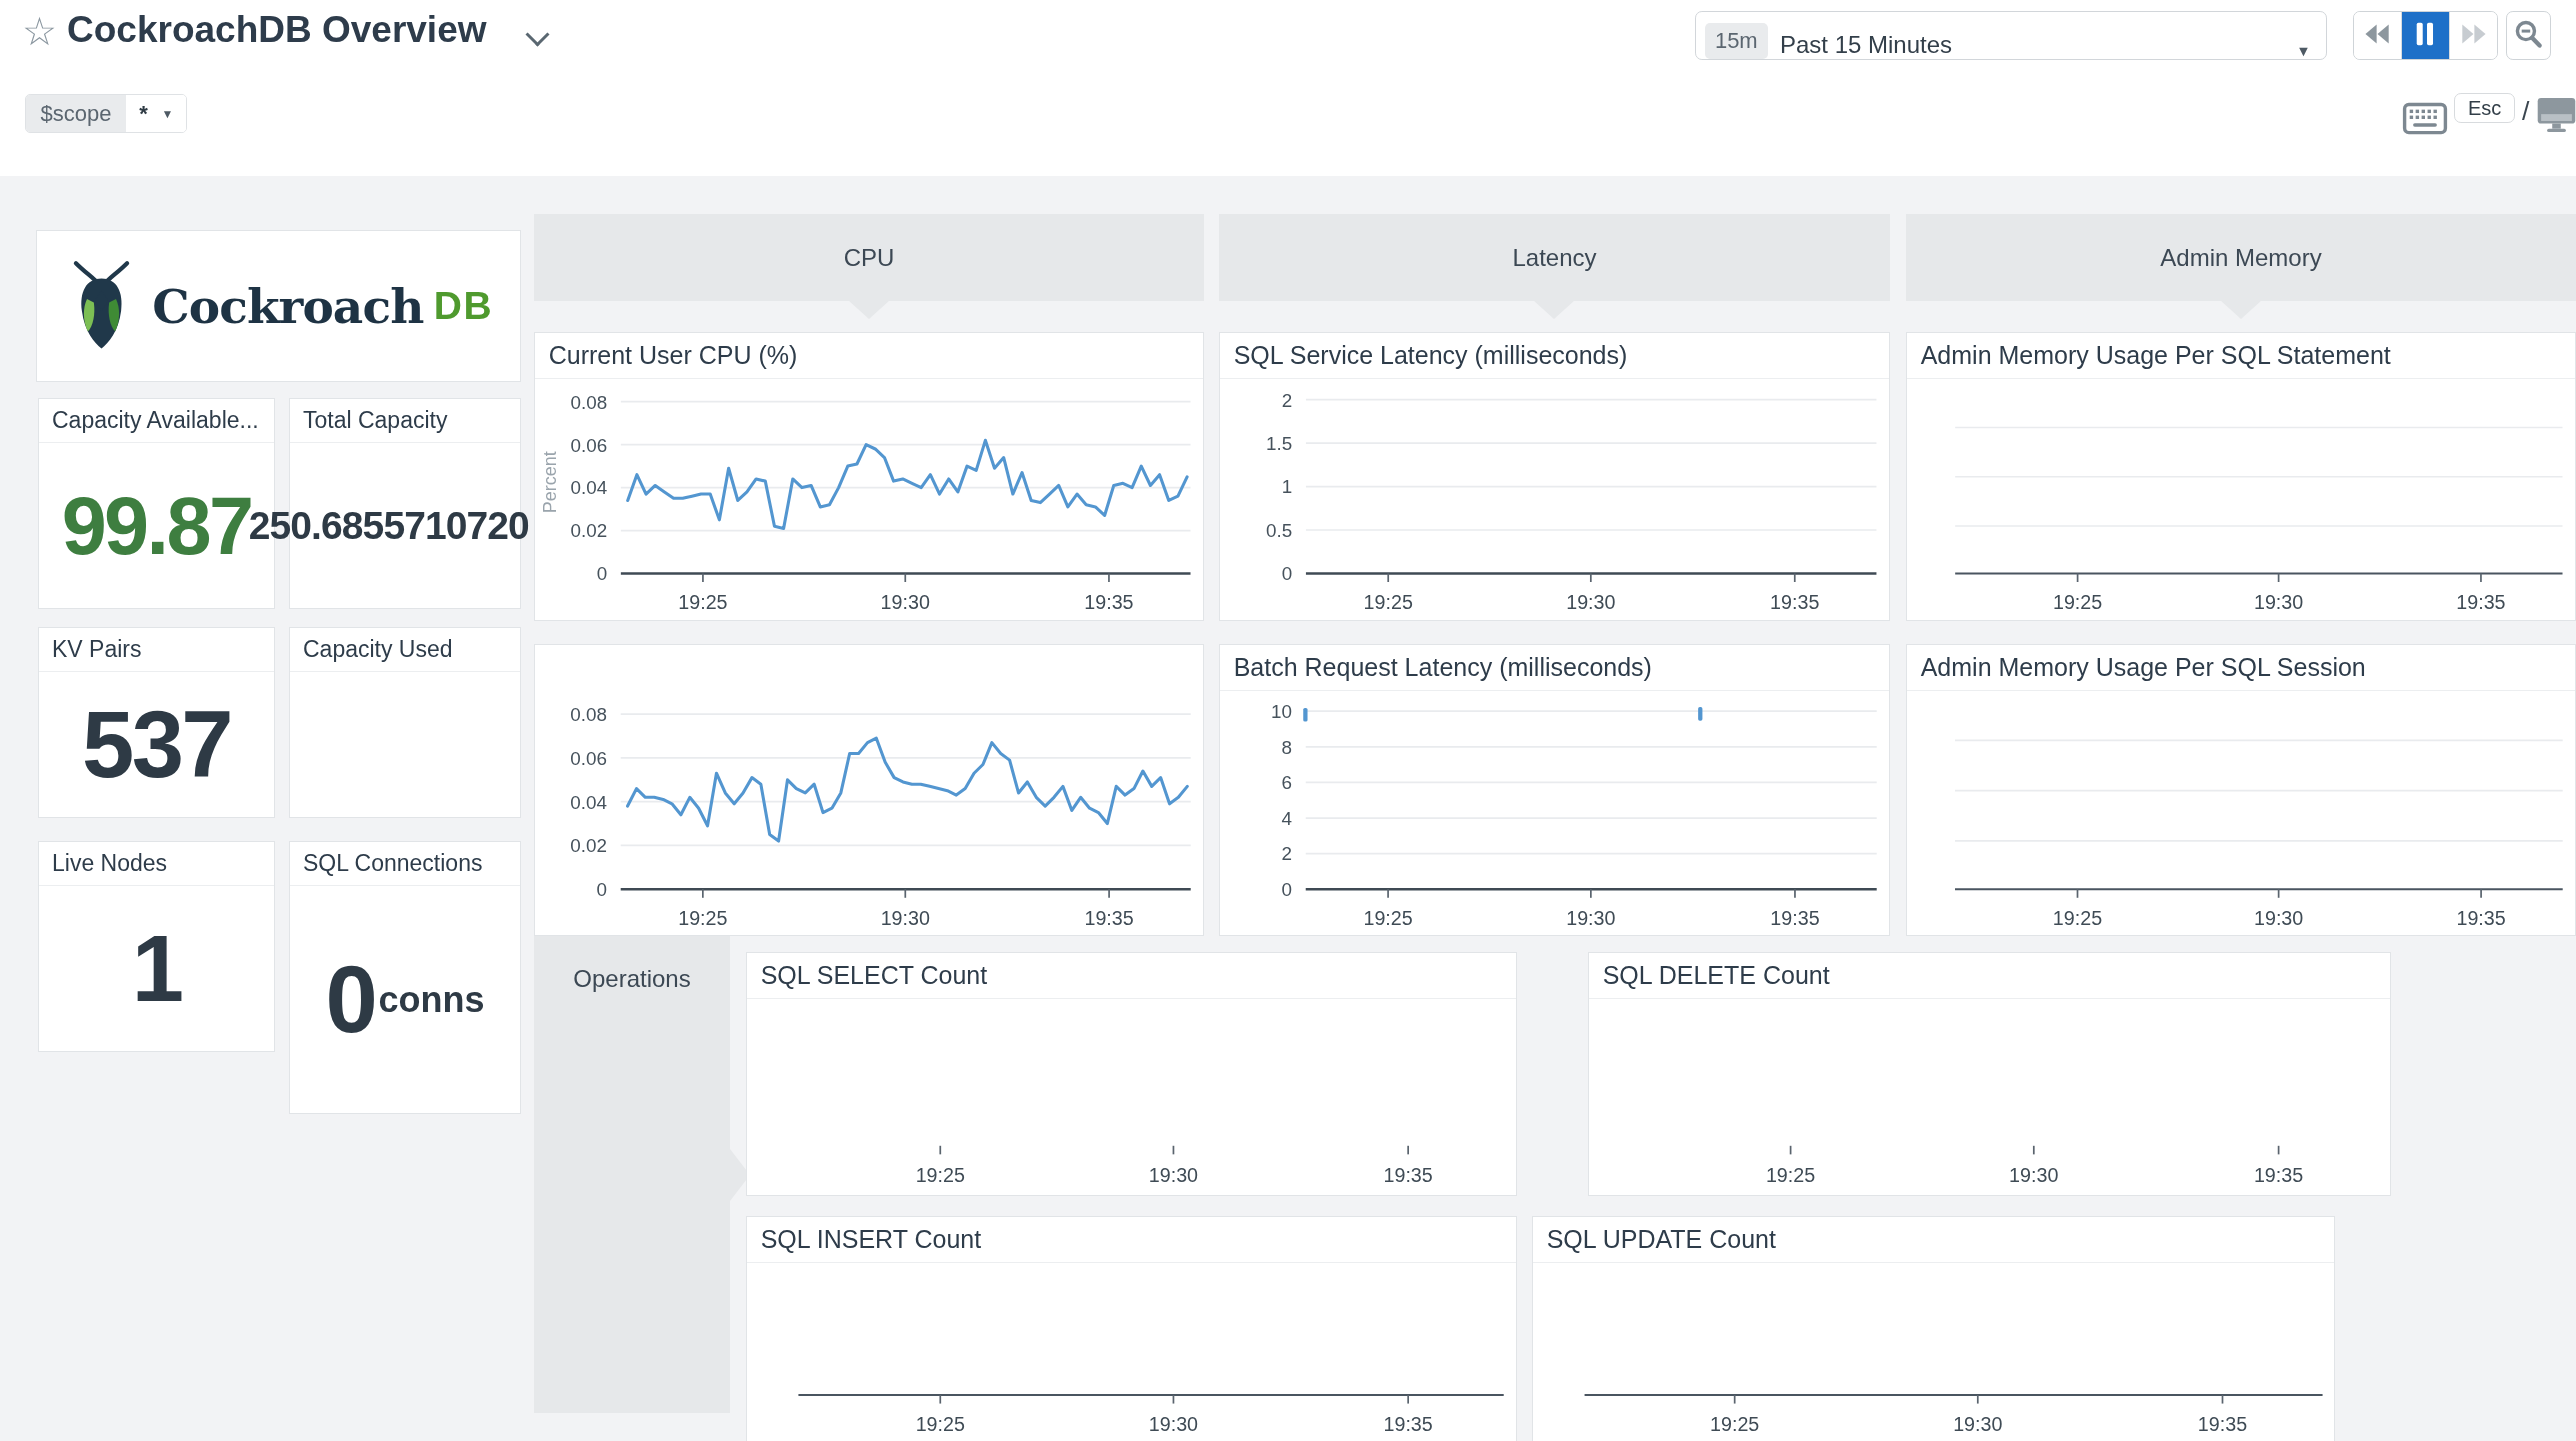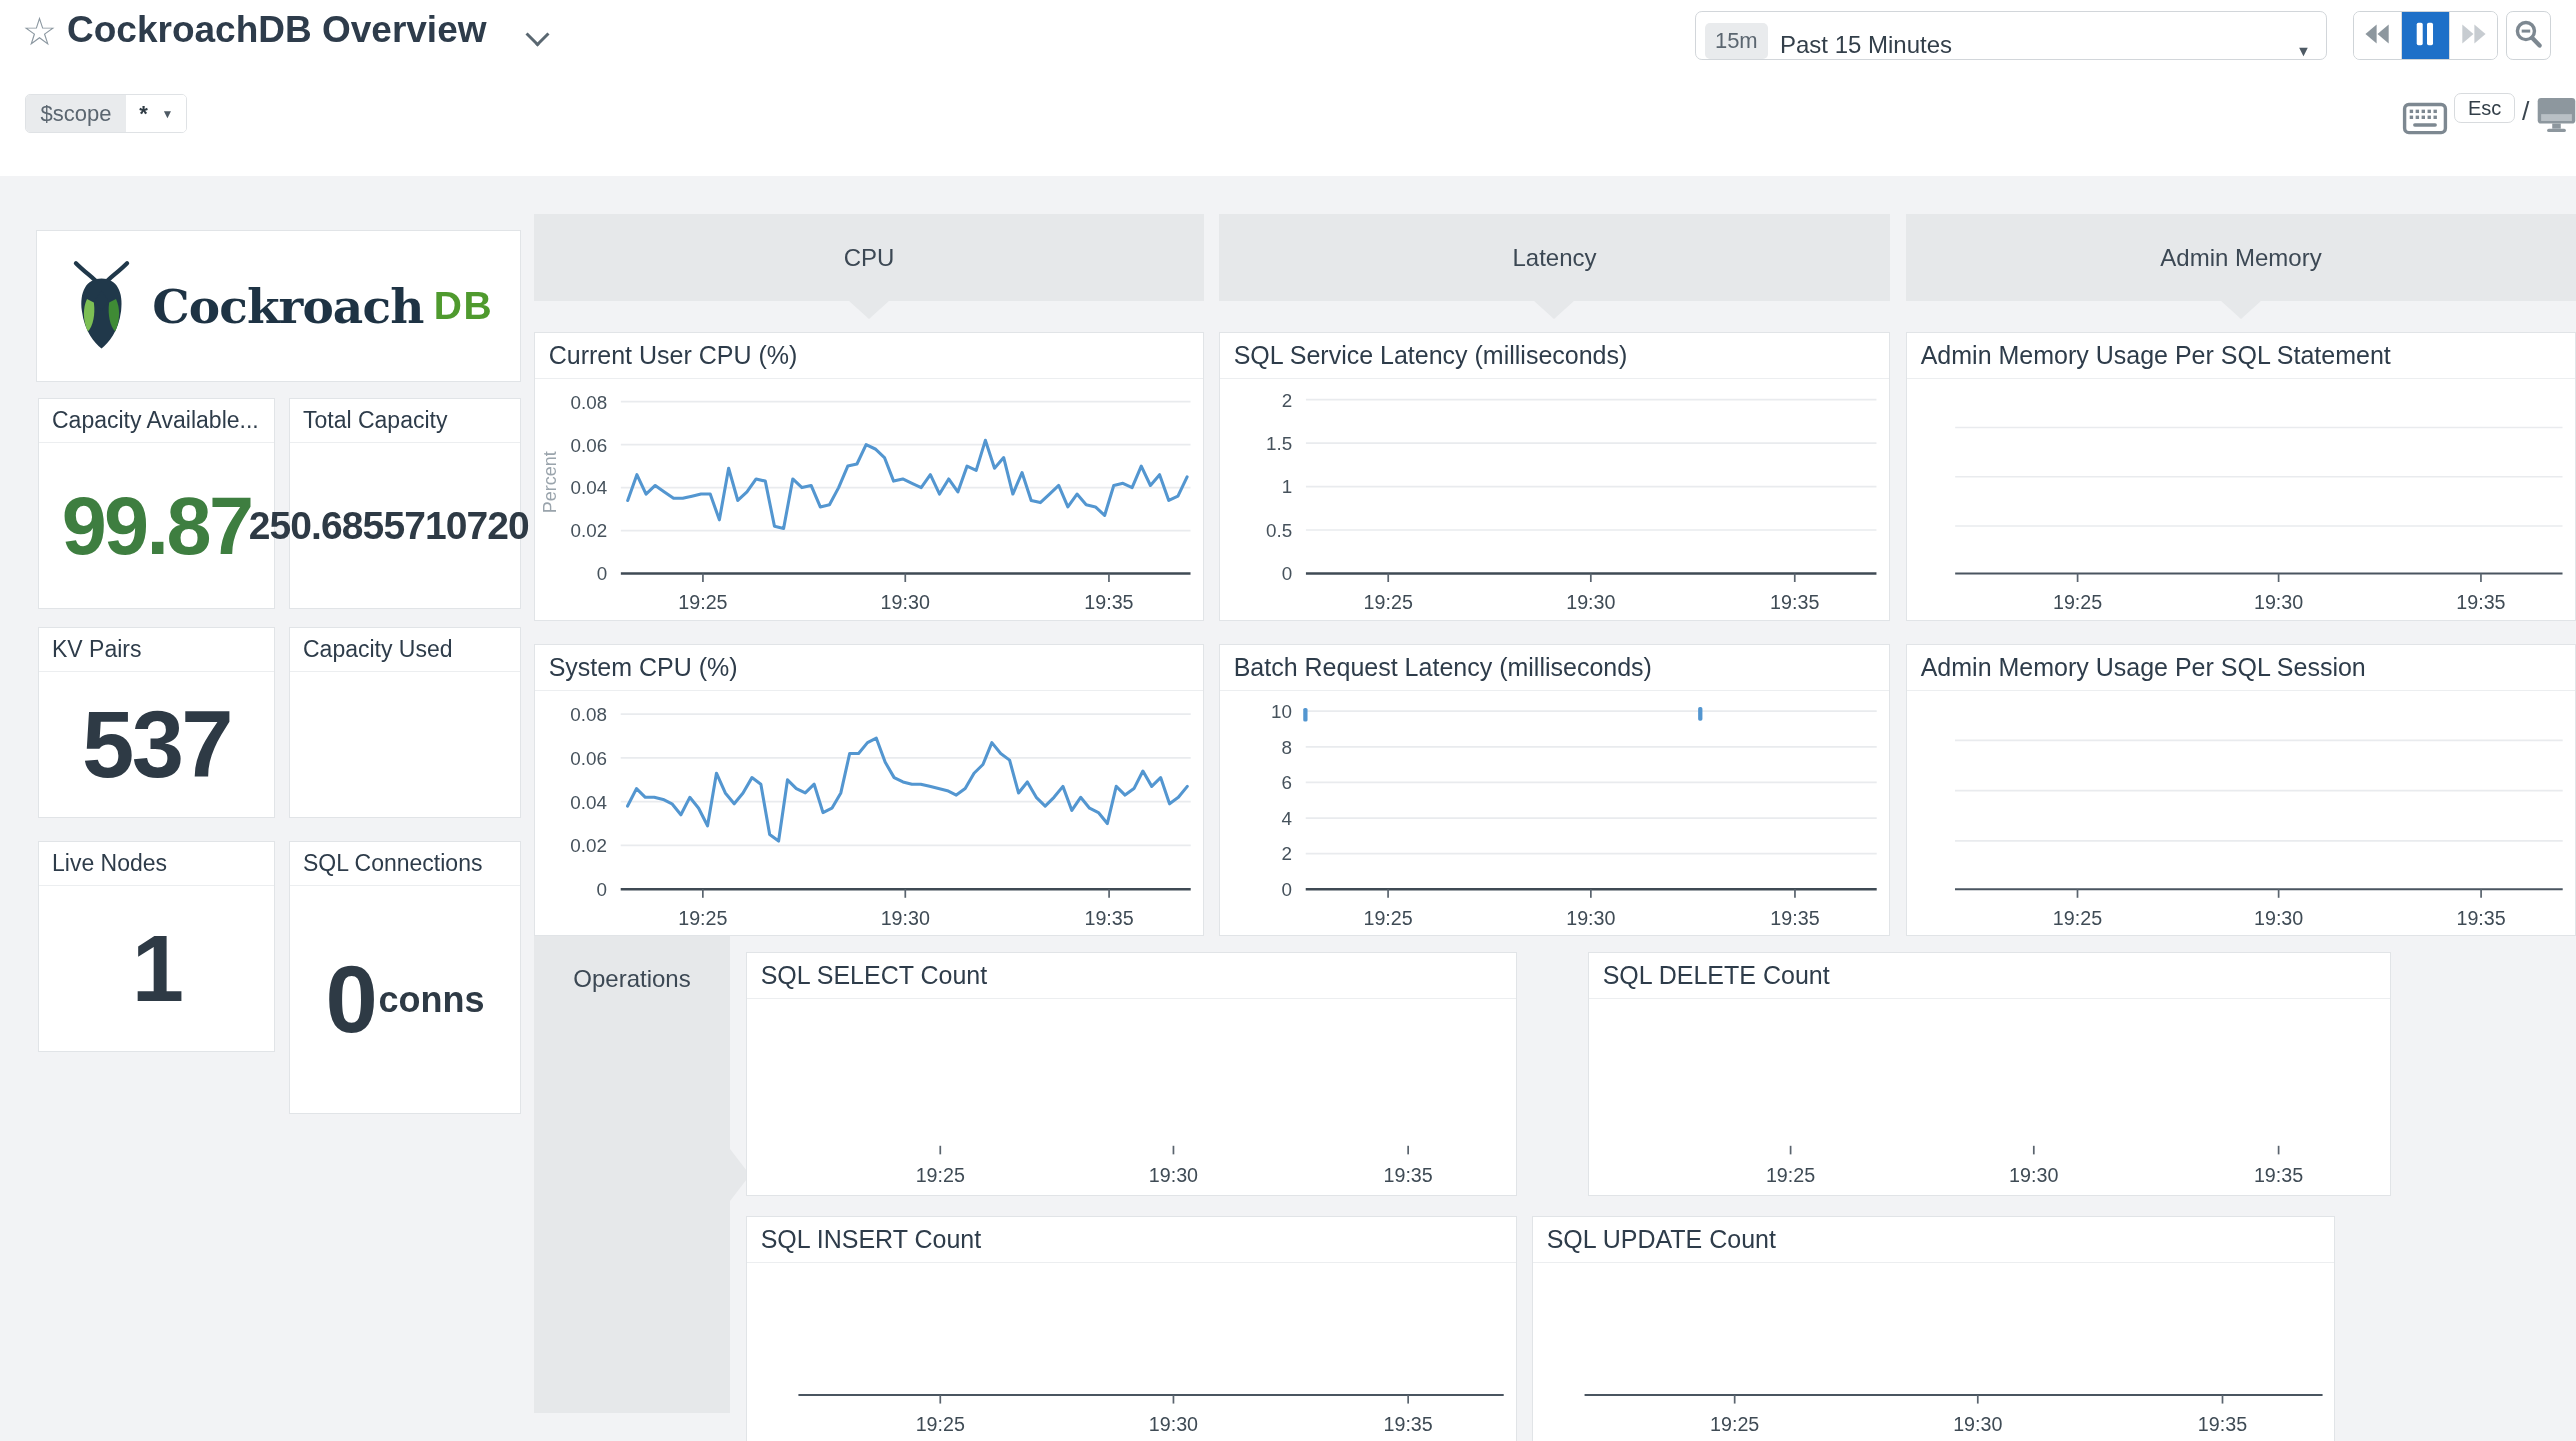--- a/index.html
+++ b/index.html
@@ -264,21 +264,20 @@
         <line x1="198.912" y1="227" x2="198.912" y2="237" stroke="#5a646e" stroke-width="2"></line>
         <text x="198.912" y="269" font-size="23" fill="#3f4b55" text-anchor="middle" font-family="&quot;Liberation Sans&quot;,sans-serif">19:25</text>
         <line x1="433.56600000000003" y1="227" x2="433.56600000000003" y2="237" stroke="#5a646e" stroke-width="2"></line>
         <text x="433.56600000000003" y="269" font-size="23" fill="#3f4b55" text-anchor="middle" font-family="&quot;Liberation Sans&quot;,sans-serif">19:30</text>
         <line x1="669.774" y1="227" x2="669.774" y2="237" stroke="#5a646e" stroke-width="2"></line>
         <text x="669.774" y="269" font-size="23" fill="#3f4b55" text-anchor="middle" font-family="&quot;Liberation Sans&quot;,sans-serif">19:35</text>
       </svg></div>
 </div>
 
 <div class="card" style="left:534px;top:628px;width:670px;height:292px;">
-  <div class="chart-title">System CPU (%)</div>
   <div class="chart-plot"><svg width="666" height="243" viewBox="0 0 777 283">
         <line x1="100" y1="231" x2="765" y2="231" stroke="#3f4a54" stroke-width="3"></line>
         <text x="84" y="239" font-size="22" fill="#46525c" text-anchor="end" font-family="&quot;Liberation Sans&quot;,sans-serif">0</text>
         <line x1="100" y1="179.94117647058823" x2="765" y2="179.94117647058823" stroke="#e9ebee" stroke-width="2"></line>
         <text x="84" y="187.94117647058823" font-size="22" fill="#46525c" text-anchor="end" font-family="&quot;Liberation Sans&quot;,sans-serif">0.02</text>
         <line x1="100" y1="128.88235294117646" x2="765" y2="128.88235294117646" stroke="#e9ebee" stroke-width="2"></line>
         <text x="84" y="136.88235294117646" font-size="22" fill="#46525c" text-anchor="end" font-family="&quot;Liberation Sans&quot;,sans-serif">0.04</text>
         <line x1="100" y1="77.82352941176472" x2="765" y2="77.82352941176472" stroke="#e9ebee" stroke-width="2"></line>
         <text x="84" y="85.82352941176472" font-size="22" fill="#46525c" text-anchor="end" font-family="&quot;Liberation Sans&quot;,sans-serif">0.06</text>
         <line x1="100" y1="26.764705882352942" x2="765" y2="26.764705882352942" stroke="#e9ebee" stroke-width="2"></line>

